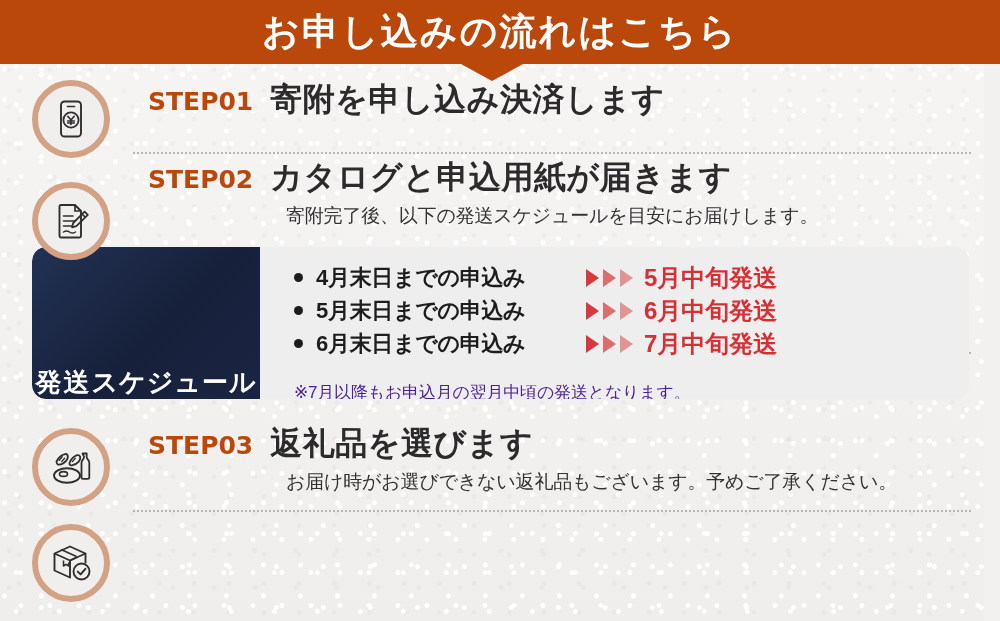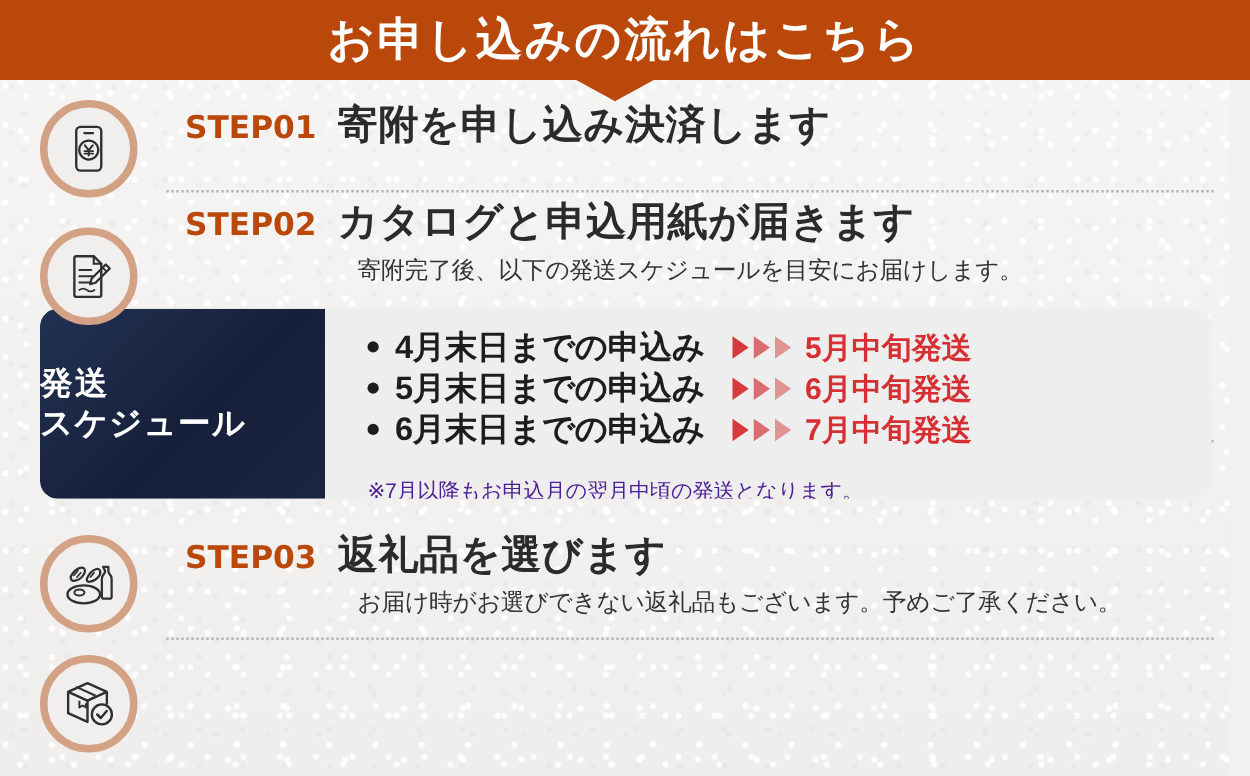--- a/index.html
+++ b/index.html
@@ -168,22 +168,22 @@
     display: flex;
     overflow: hidden;
     z-index: 4;
   }
   .schedule-badge {
     width: 228px;
     flex: 0 0 228px;
     background: linear-gradient(135deg, #223254 0%, #16203a 55%, #1a2543 100%);
     border-radius: 14px 0 0 14px;
     display: flex;
-    flex-direction: column;
-    align-items: flex-start;
+    flex-direction: row;
+    align-items: flex-end;
     justify-content: center;
     color: #ffffff;
   }
   .schedule-badge .l1 {
     font-size: 26px;
     font-weight: bold;
     letter-spacing: 2px;
     line-height: 1.22;
   }
   .schedule-badge .l2 {
@@ -203,21 +203,21 @@
     height: 33px;
   }
   .sched-bullet {
     width: 9px; height: 9px;
     border-radius: 50%;
     background: #1d1d1d;
     margin-right: 13px;
     flex: 0 0 9px;
   }
   .sched-when {
-    font-size: 26px;
+    font-size: 22px;
     font-weight: bold;
     color: #1d1d1d;
     white-space: nowrap;
     width: 270px;
     letter-spacing: -0.3px;
   }
   .sched-arrows {
     display: flex;
     gap: 4px;
     margin: 0 11px 0 0;

